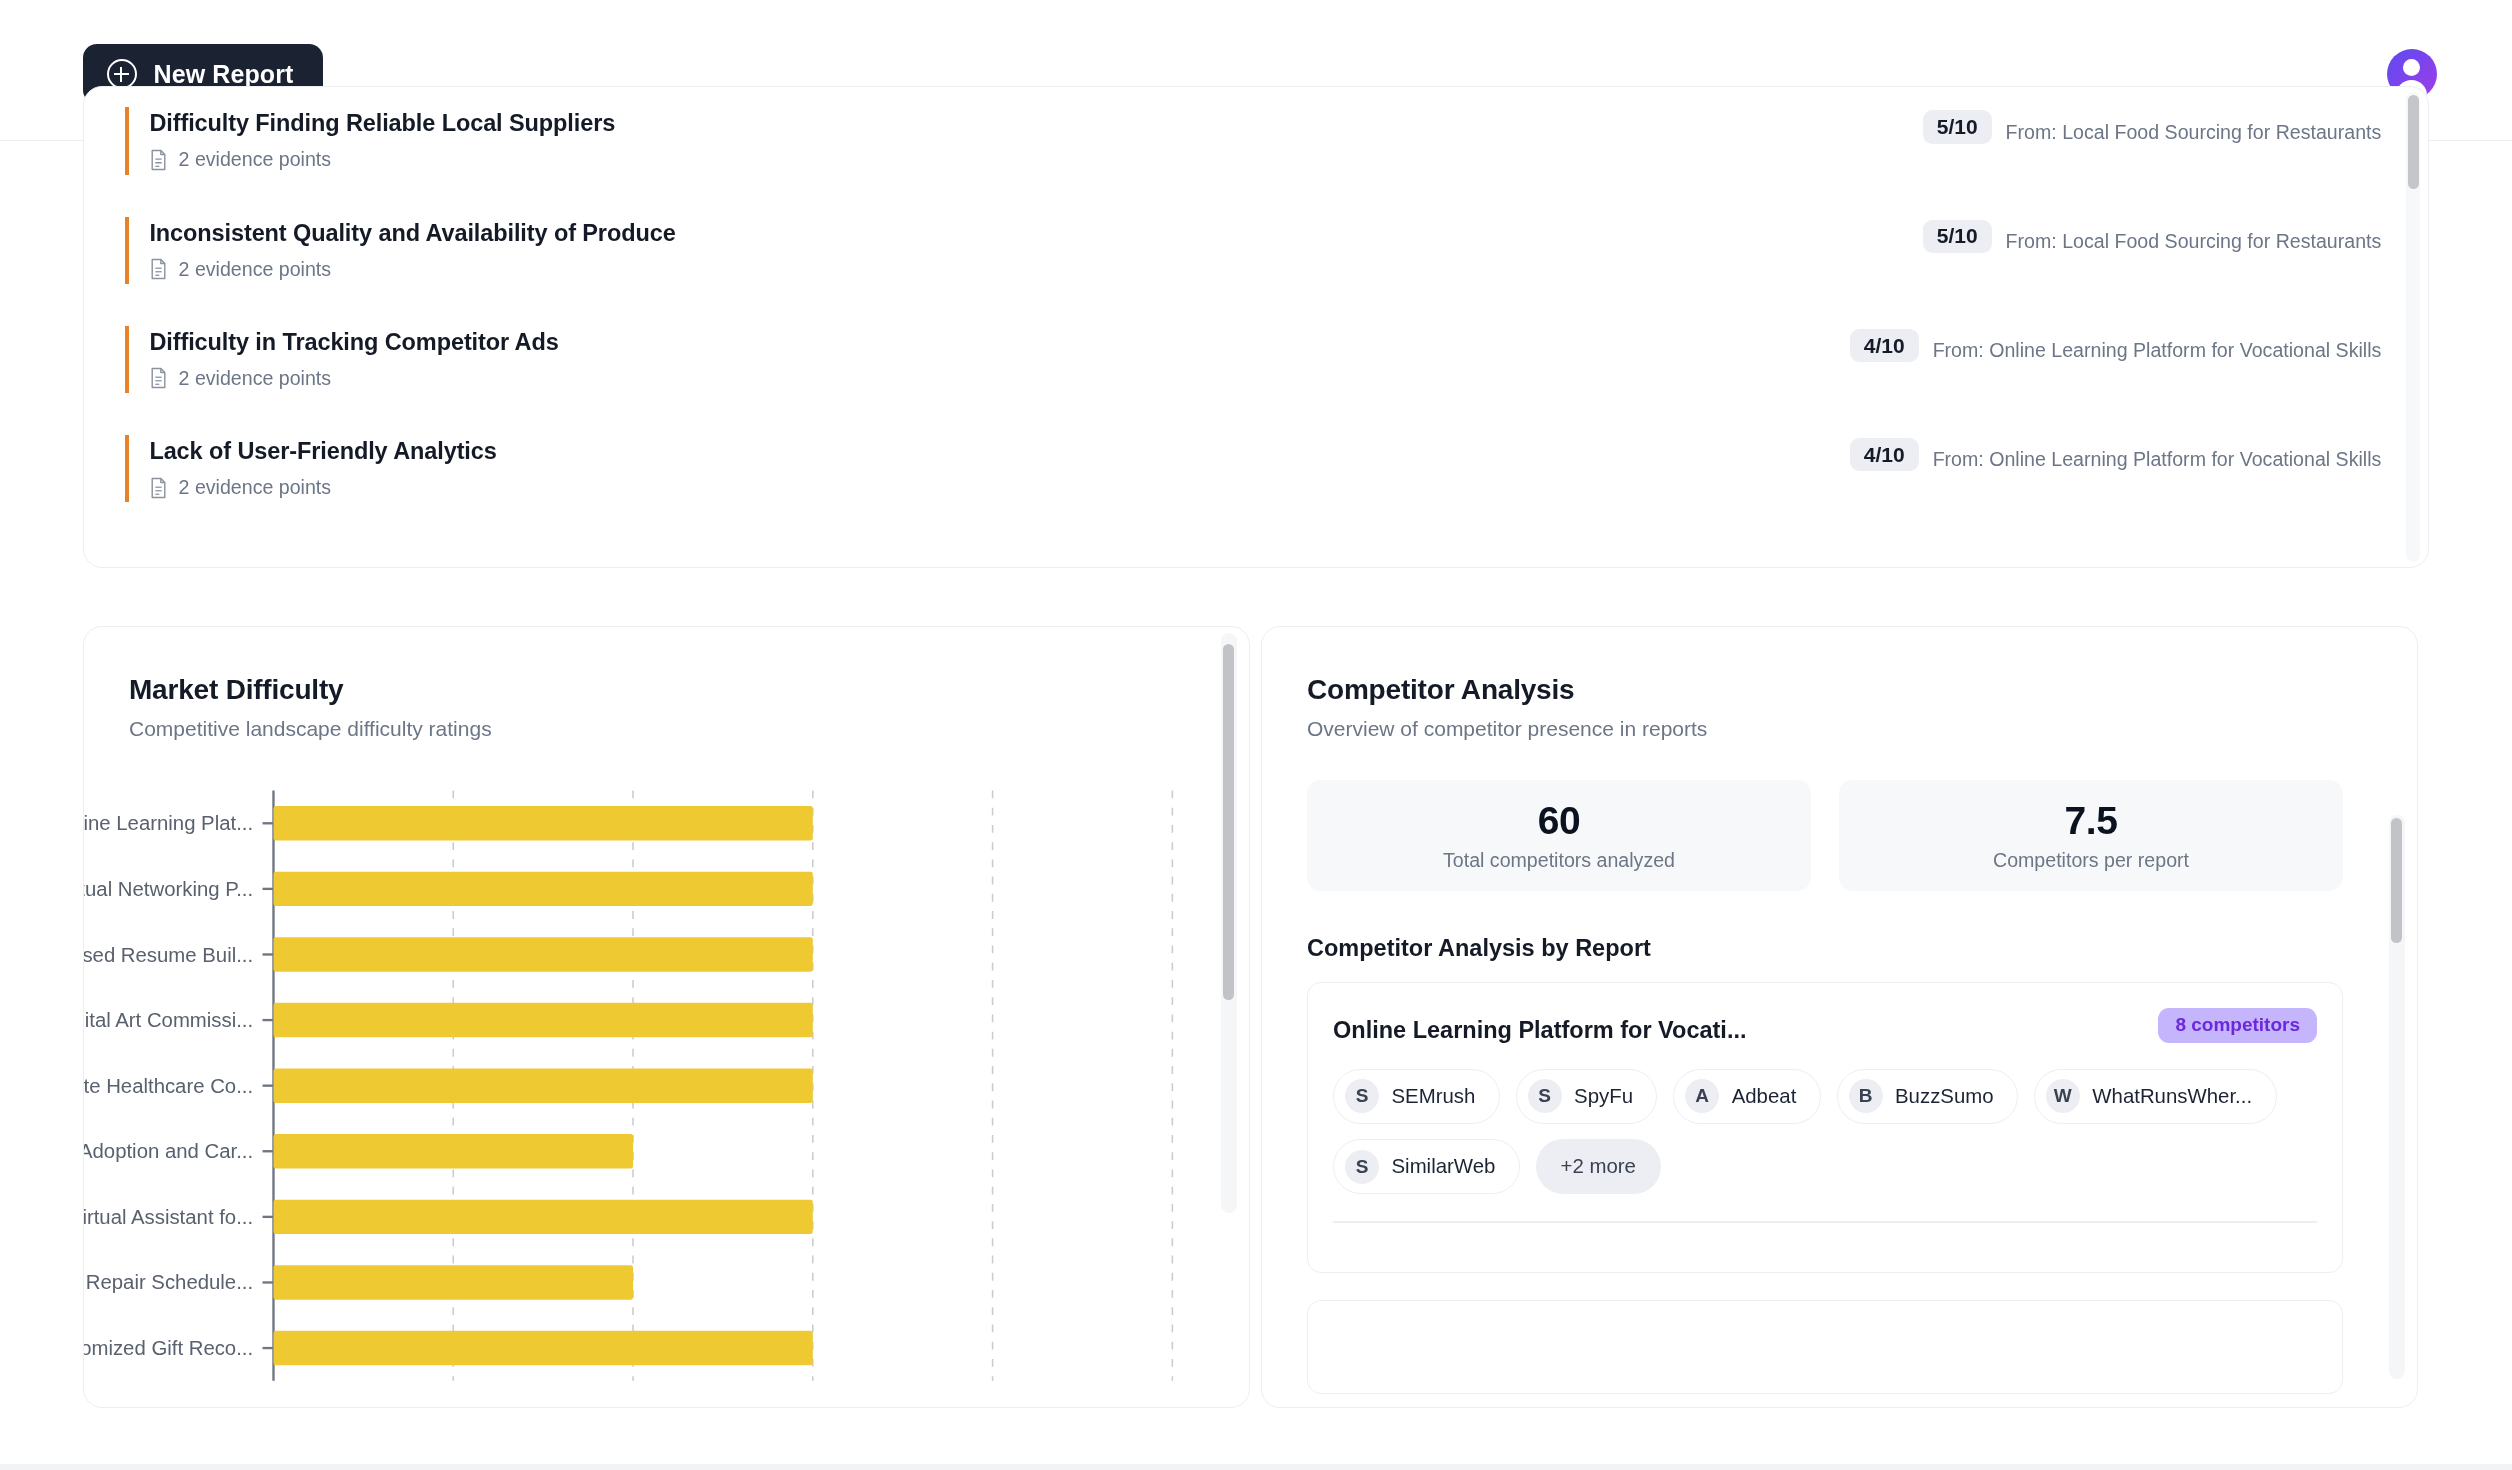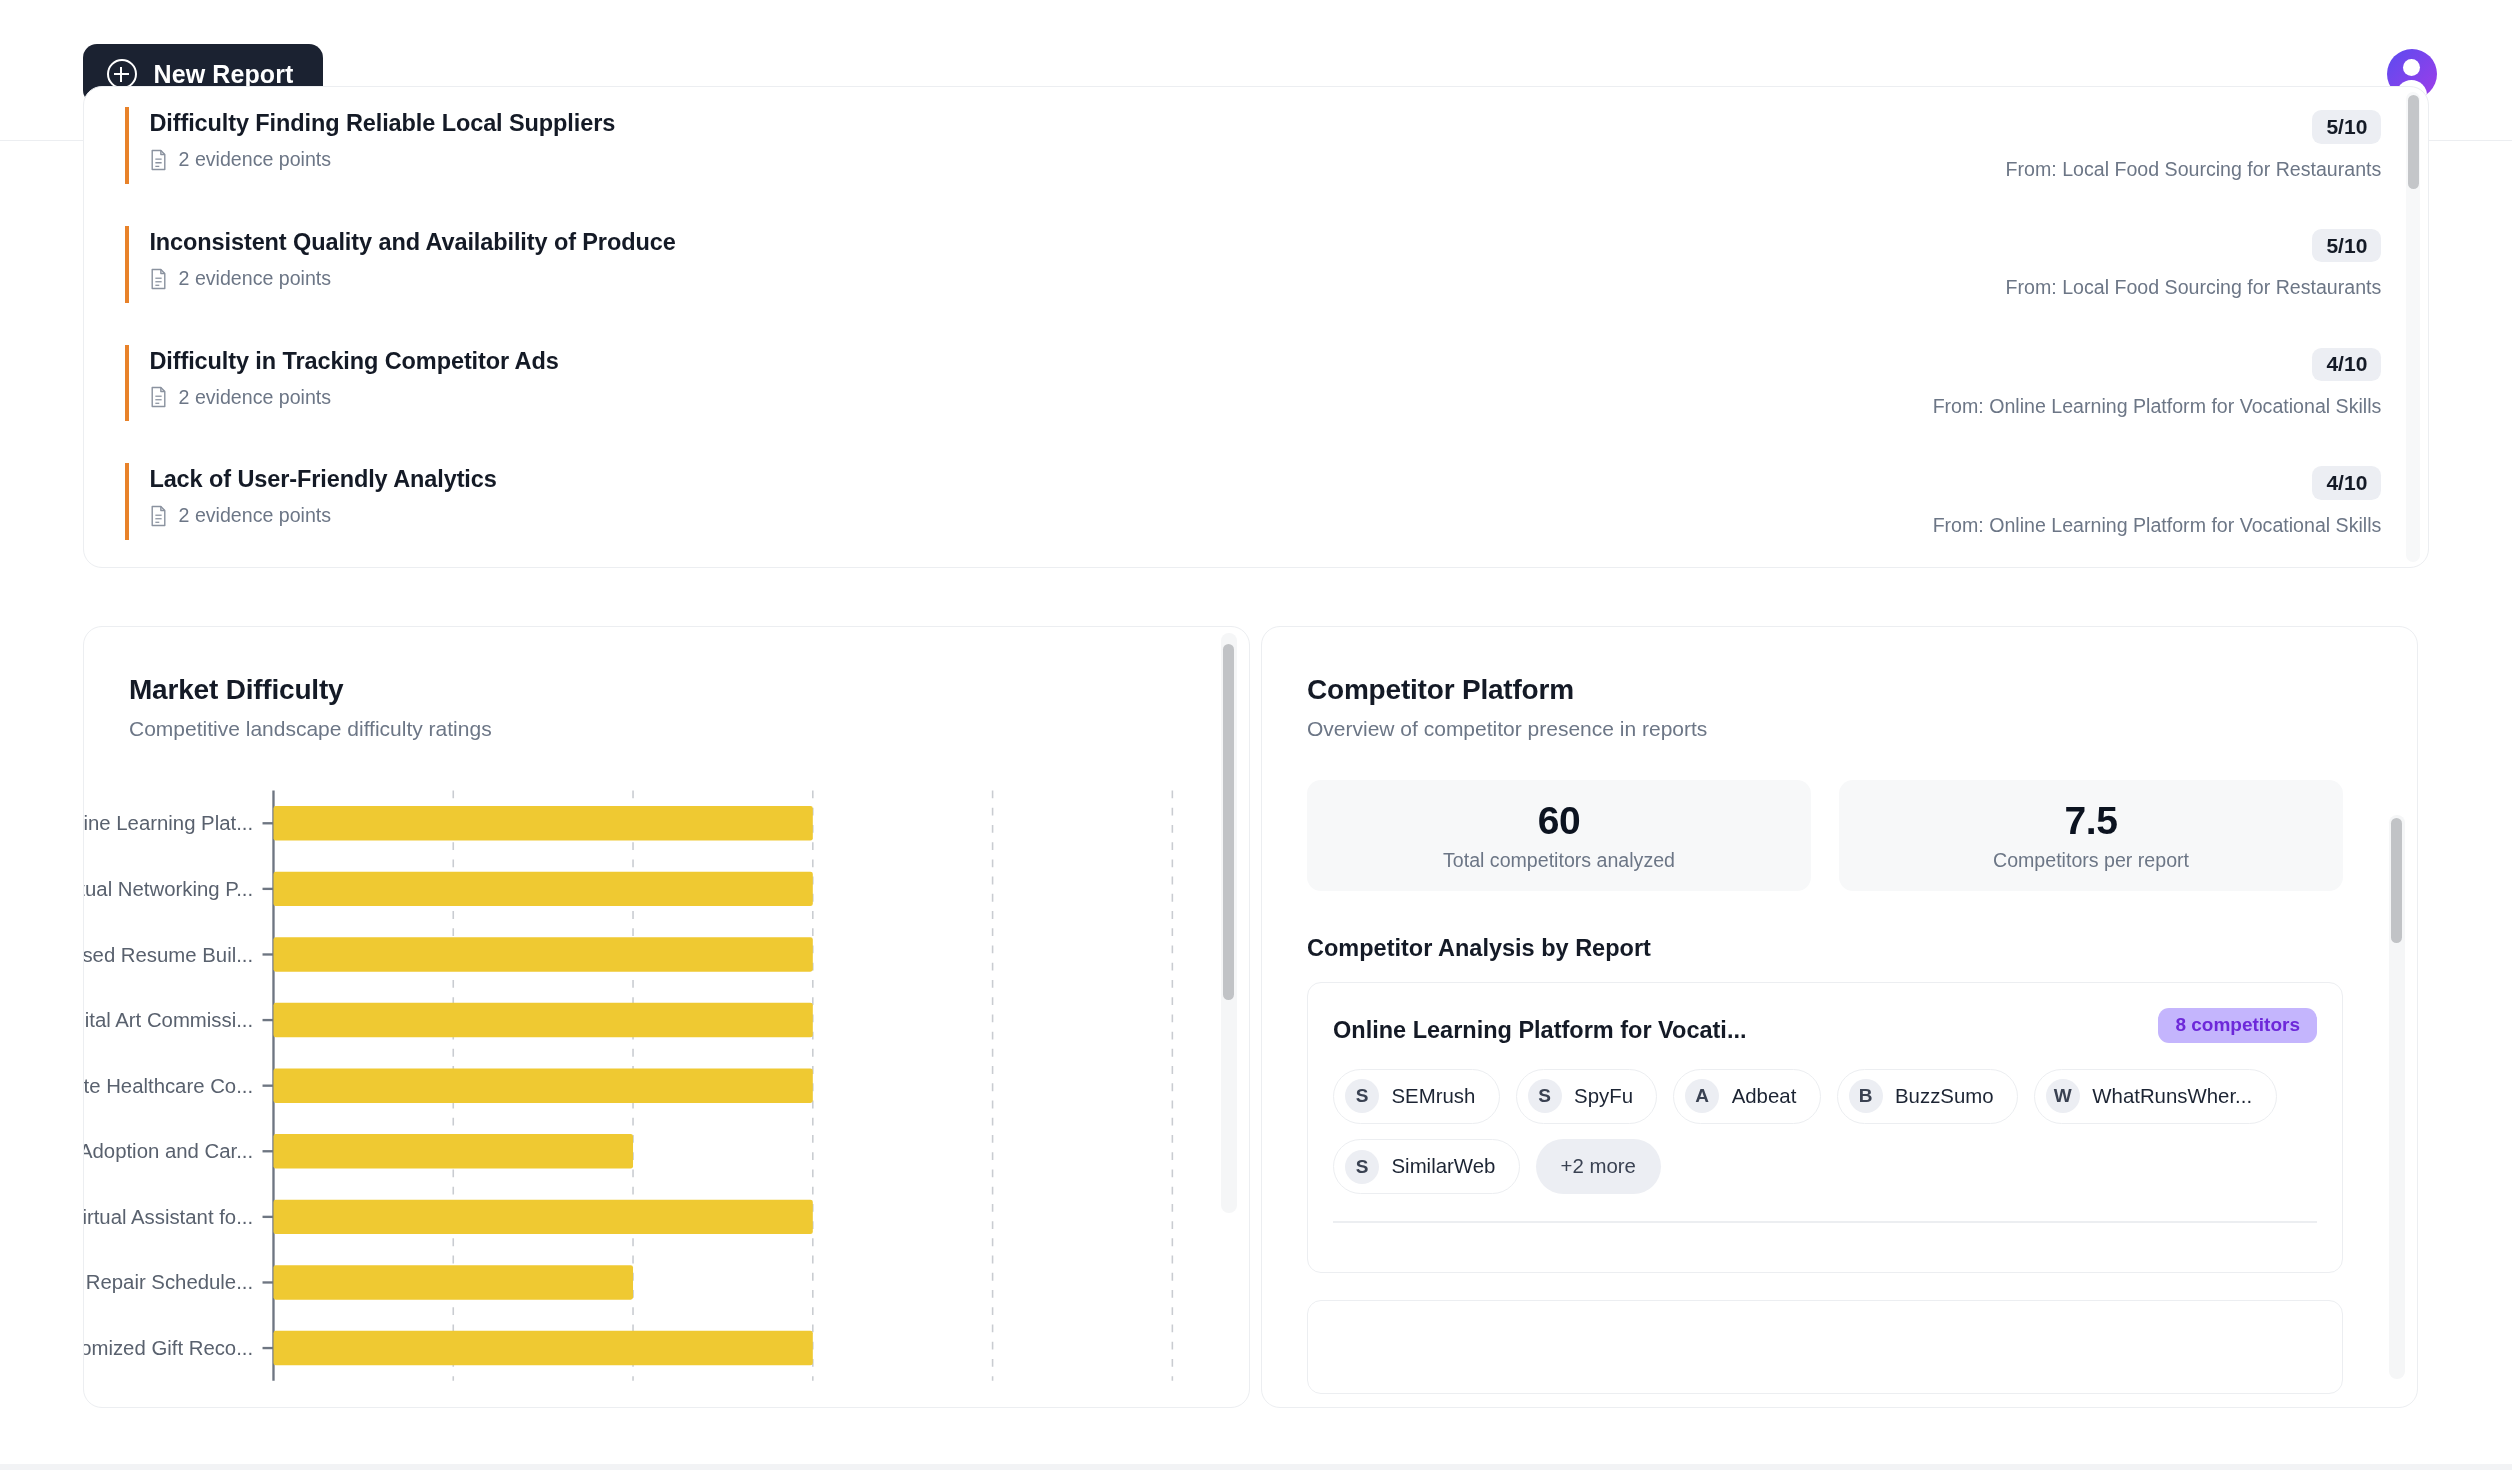--- a/index.html
+++ b/index.html
@@ -89,21 +89,21 @@
   .pp-title {
     font-size: 23.5px; font-weight: 700; color: #141a26;
     letter-spacing: -0.1px;
   }
   .pp-evidence {
     display: flex; align-items: center; gap: 10.2px;
     font-size: 19.6px; color: #6c7686;
   }
   .doc-ico { width: 19px; height: 22px; flex: 0 0 19px; display:block; }
   .pp-right {
-    display: flex; flex-direction: column; align-items: flex-end; gap: 14px;
+    display: flex; flex-direction: row; align-items: flex-end; gap: 14px;
   }
   .pp-score {
     background: #eceef3; color: #141a26;
     border-radius: 9.4px; padding: 4.7px 14px;
     font-size: 21px; font-weight: 700;
   }
   .pp-from { font-size: 19.6px; color: #6c7686; }
 
   .pp-scrollbar {
     position: absolute; right: 7.8px; top: 4.7px;
@@ -375,21 +375,21 @@
           <rect x="242" y="698.1111111111111" width="688.8" height="44" rx="3" fill="#efc932"></rect>
         </svg>
     </div>
     <div class="chart-scrollbar">
       <div class="chart-thumb"></div>
     </div>
   </div>
 
   <div class="panel panel-ca">
     <div class="panel-head">
-      <div class="panel-title">Competitor Platform</div>
+      <div class="panel-title">Competitor Analysis</div>
       <div class="panel-sub">Overview of competitor presence in reports</div>
     </div>
 
     <div class="ca-body">
       <div class="stat-row">
         <div class="stat-box">
           <div class="stat-val">60</div>
           <div class="stat-lab">Total competitors analyzed</div>
         </div>
         <div class="stat-box">

